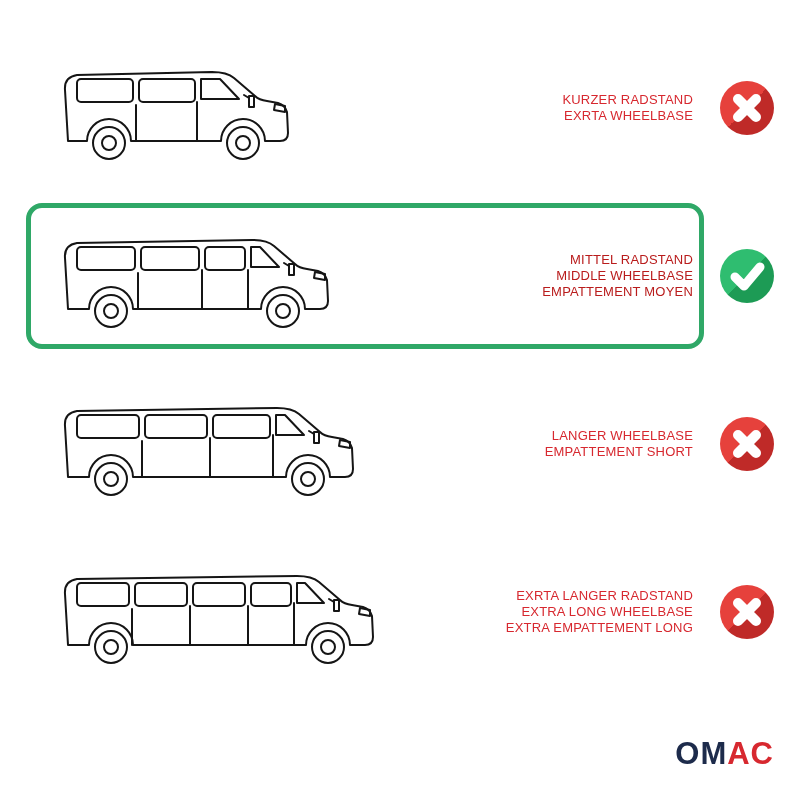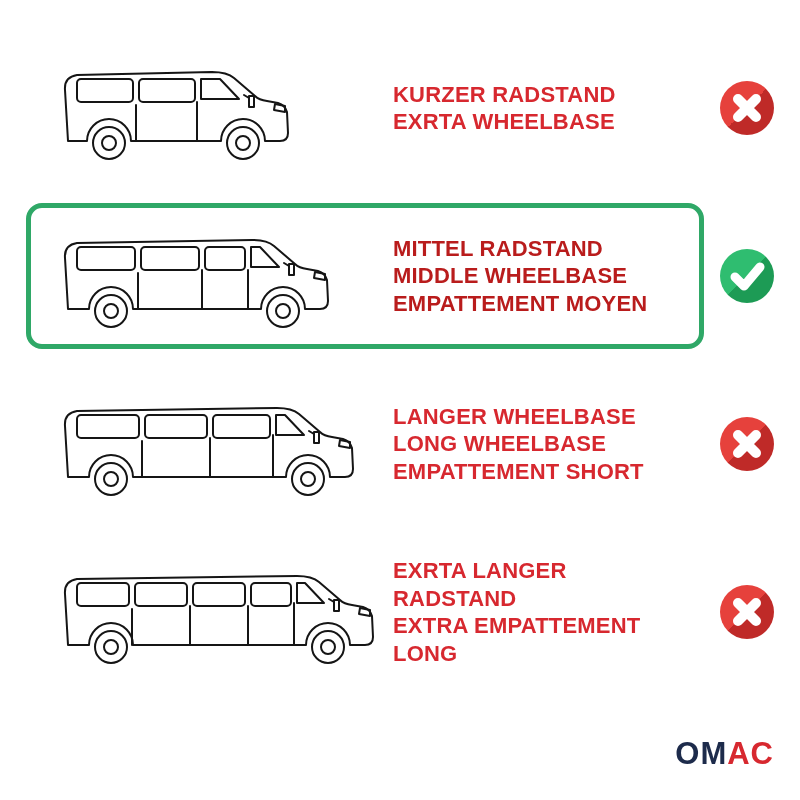--- a/index.html
+++ b/index.html
@@ -30,23 +30,23 @@
   .option.selected { border-color:#2FA867; }
   .van { flex:none; }
   .van svg { display:block; }
   .van path, .van rect, .van line, .van circle {
     fill:none; stroke:#151515; stroke-width:2;
     stroke-linejoin:round; stroke-linecap:round;
   }
   .labels {
     width:300px; flex:none;
     margin-left:auto;
-    text-align:left;
-    font-weight:bold;
-    font-size:22px;
+    text-align:right;
+    font-weight:normal;
+    font-size:13px;
     line-height:1.25;
     letter-spacing:0.2px;
   }
   .labels.red { color:#D7282F; }
   .labels.green { color:#b91c1c; }
   .status {
     flex:none;
     width:54px; height:54px;
     margin-left:16px;
     border-radius:50%;
@@ -145,21 +145,20 @@
             <path d="M 95 53 L 95 89 M 163 50 L 163 89 M 226 47 L 226 89"></path>
             <path d="M 293 52 L 303 54 L 303 60 L 292 58 Z"></path>
             <circle cx="64" cy="91" r="16"></circle>
               <circle cx="64" cy="91" r="7"></circle>
             <circle cx="261" cy="91" r="16"></circle>
               <circle cx="261" cy="91" r="7"></circle>
           </svg>
         </div>
         <div class="labels red">
           <div>LANGER WHEELBASE</div>
-          <div>LONG WHEELBASE</div>
           <div>EMPATTEMENT SHORT</div>
         </div>
       </div>
       <div class="status red">
         <svg width="54" height="54" viewBox="0 0 54 54">
           <path d="M 18 18 L 36 36 M 36 18 L 18 36" stroke="#ffffff" stroke-width="10" stroke-linecap="round" fill="none"></path>
         </svg>
       </div>
     </div>
 
@@ -177,20 +176,21 @@
             <path d="M 85 53 L 85 89 M 143 50 L 143 89 M 201 50 L 201 89 M 247 47 L 247 89"></path>
             <path d="M 313 52 L 323 54 L 323 60 L 312 58 Z"></path>
             <circle cx="64" cy="91" r="16"></circle>
               <circle cx="64" cy="91" r="7"></circle>
             <circle cx="281" cy="91" r="16"></circle>
               <circle cx="281" cy="91" r="7"></circle>
           </svg>
         </div>
         <div class="labels red">
           <div>EXRTA LANGER RADSTAND</div>
+          <div>EXTRA LONG WHEELBASE</div>
           <div>EXTRA EMPATTEMENT LONG</div>
         </div>
       </div>
       <div class="status red">
         <svg width="54" height="54" viewBox="0 0 54 54">
           <path d="M 18 18 L 36 36 M 36 18 L 18 36" stroke="#ffffff" stroke-width="10" stroke-linecap="round" fill="none"></path>
         </svg>
       </div>
     </div>
 

